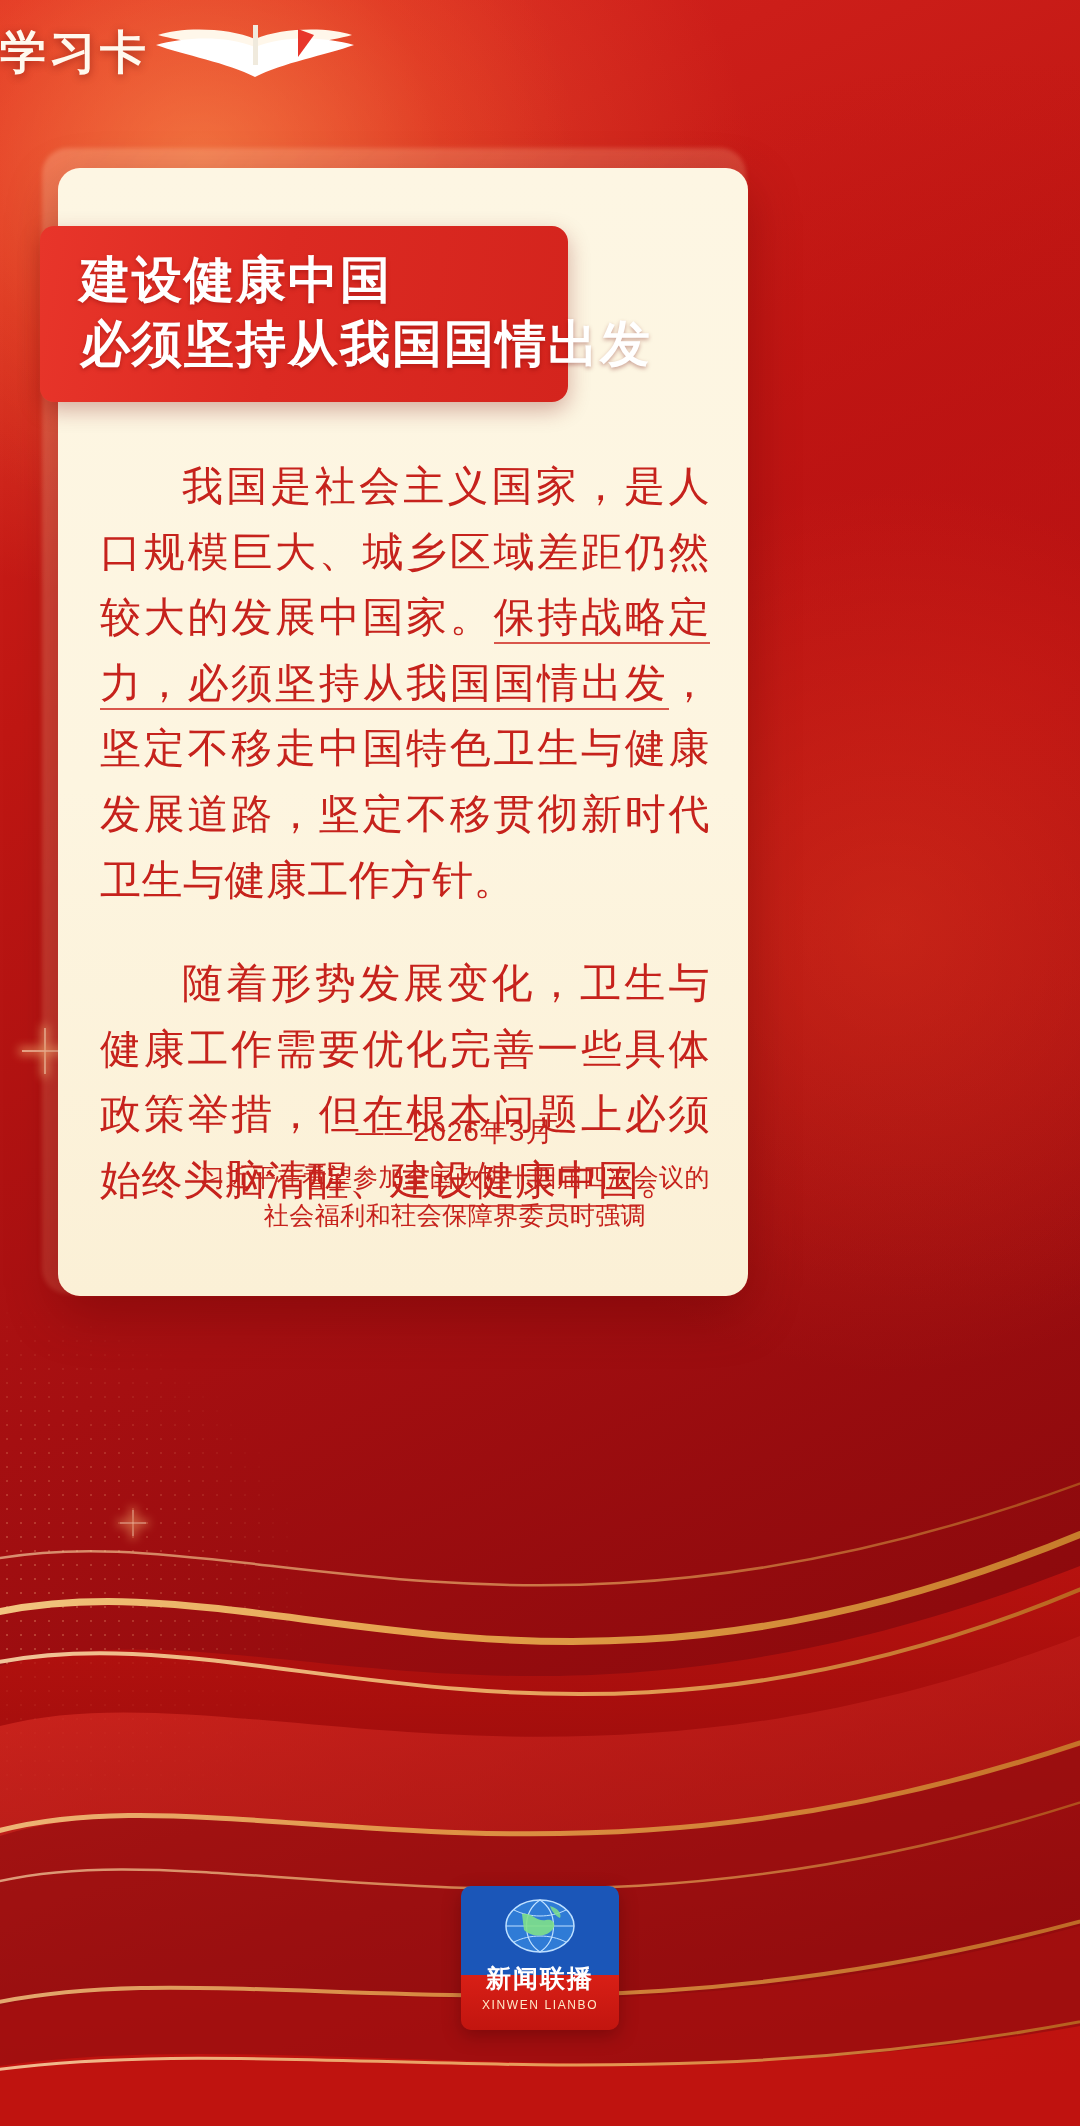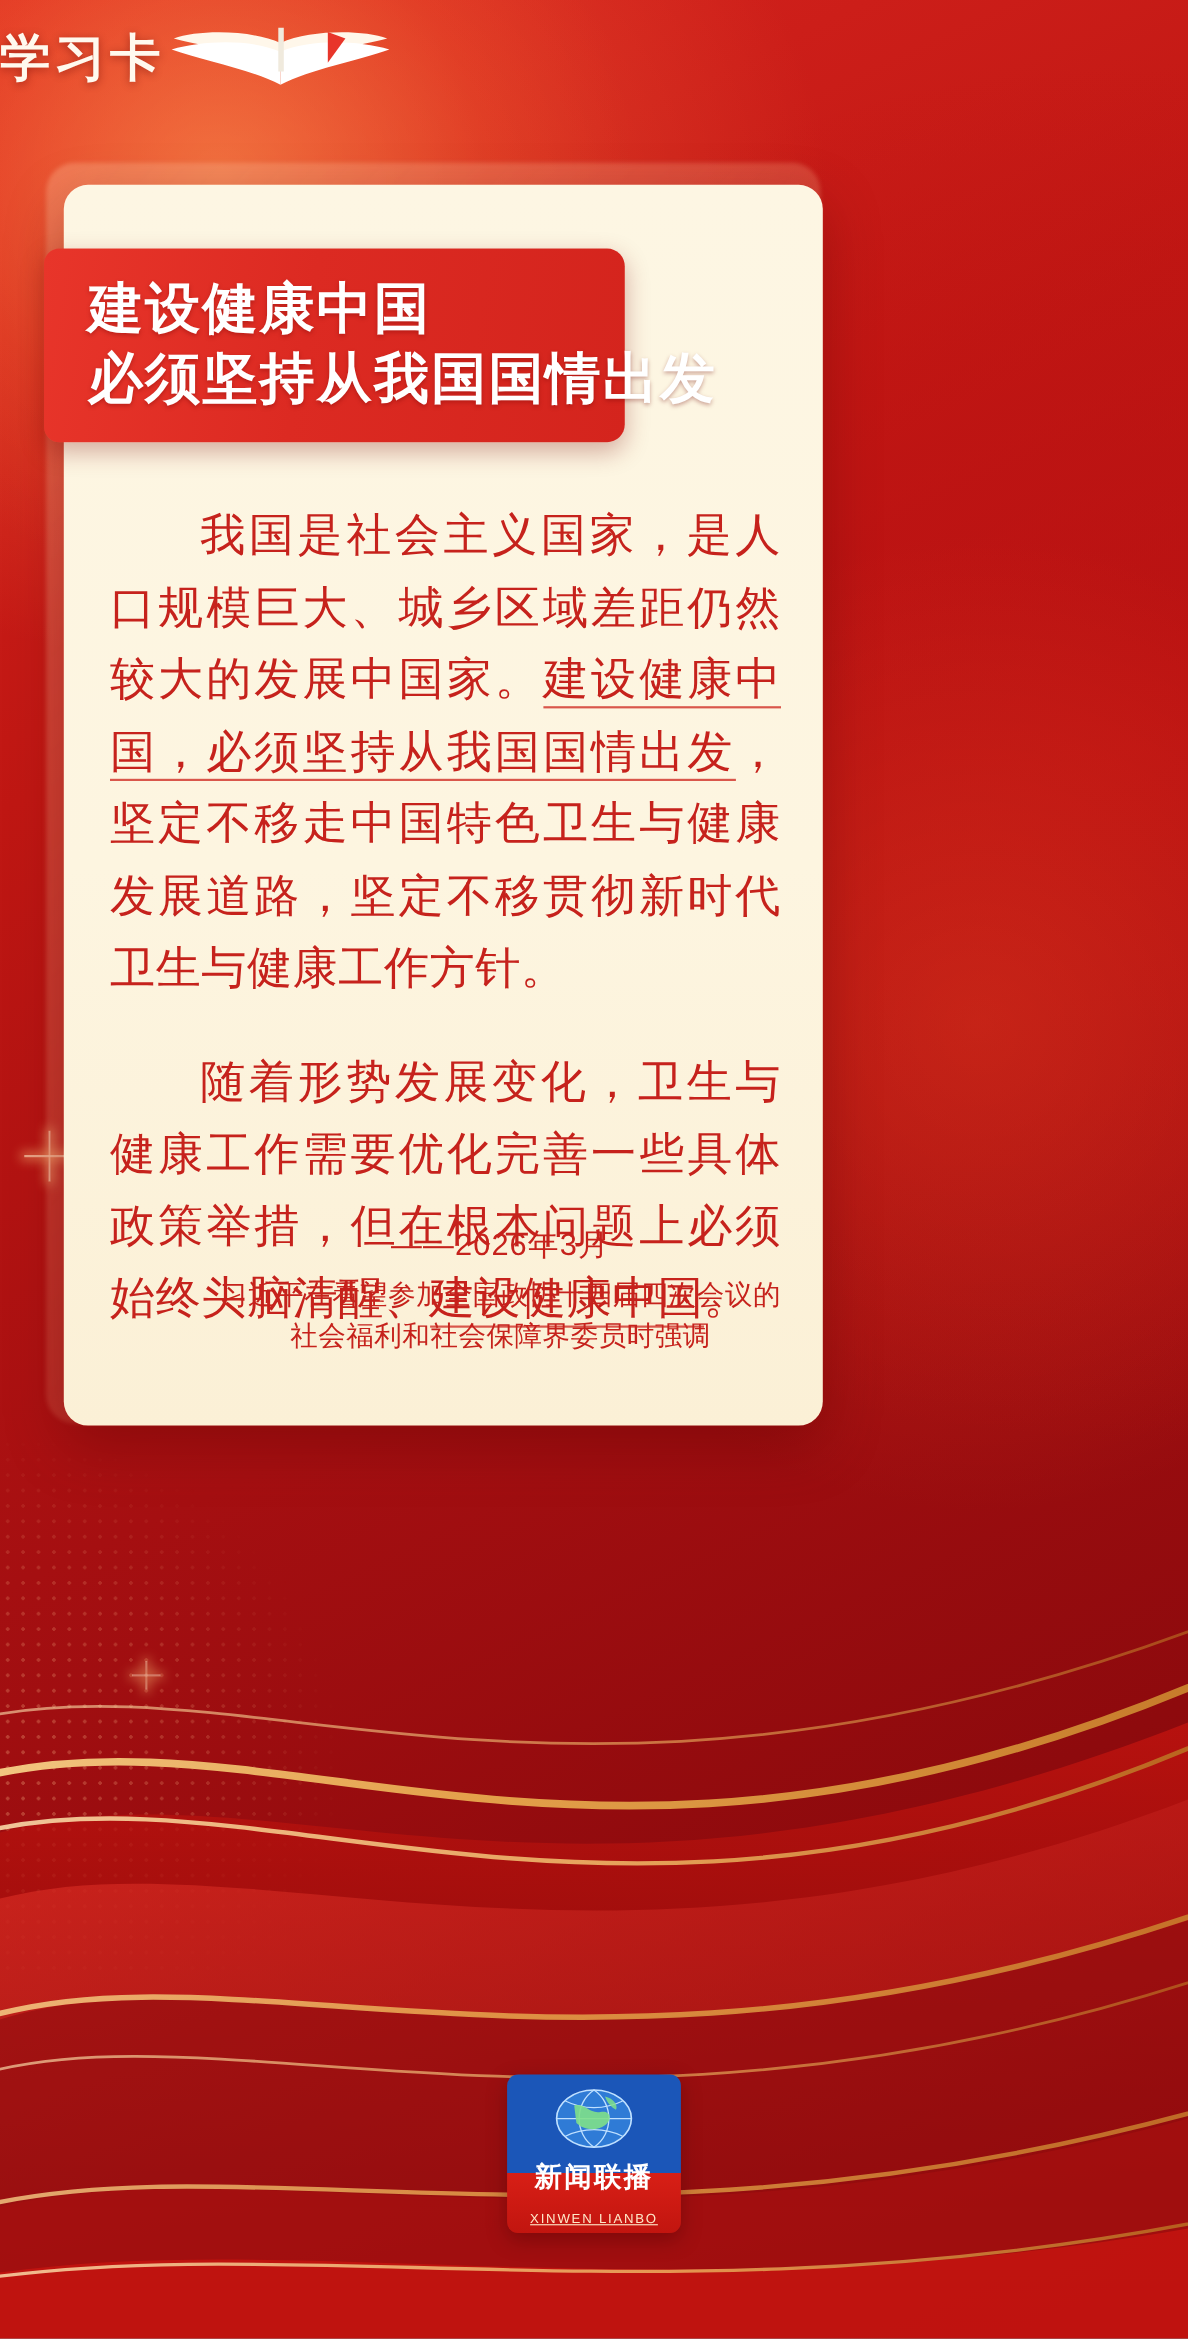--- a/index.html
+++ b/index.html
@@ -144,21 +144,21 @@
   .badge .globe {
     width: 108px; height: 70px; margin-top: 4px;
     display: flex; align-items: center; justify-content: center;
   }
   .badge .cn {
     color: #fff; font-size: 25px; font-weight: 700; letter-spacing: 2px;
     font-family: "Liberation Sans", sans-serif; margin-top: 2px;
   }
   .badge .en {
     color: #ffe9c9; font-size: 12px; letter-spacing: 1.6px;
-    font-family: "Liberation Sans", sans-serif; margin-top: 15px; text-decoration: underline;
+    font-family: "Liberation Sans", sans-serif; margin-top: 3px;
   }
 </style>
 </head>
 <body>
 
 <div class="bg-glow-tl"></div>
 <div class="bg-glow-r"></div>
 <div class="bg-dots"></div>
 <div class="spark s1"></div>
 <div class="spark s2"></div>
@@ -179,21 +179,21 @@
 
 <div class="card-shadow"></div>
 <div class="card">
 
   <div class="ribbon">
     <div class="ribbon-line">建设健康中国</div>
     <div class="ribbon-line">必须坚持从我国国情出发</div>
   </div>
 
   <div class="body-wrap">
-    <p class="para">我国是社会主义国家，是人口规模巨大、城乡区域差距仍然较大的发展中国家。<span class="u">建设健康中国，必须坚持从我国国情出发</span>，坚定不移走中国特色卫生与健康发展道路，坚定不移贯彻新时代卫生与健康工作方针。</p>
+    <p class="para">我国是社会主义国家，是人口规模巨大、城乡区域差距仍然较大的发展中国家。<span class="u">保持战略定力，必须坚持从我国国情出发</span>，坚定不移走中国特色卫生与健康发展道路，坚定不移贯彻新时代卫生与健康工作方针。</p>
     <p class="para">随着形势发展变化，卫生与健康工作需要优化完善一些具体政策举措，但在根本问题上必须始终头脑清醒、<span class="u">建设健康中国</span>。</p>
   </div>
 
   <div class="attrib">
     <div class="line1">——2026年3月</div>
     <div class="line">习近平在看望参加全国政协十四届四次会议的</div>
     <div class="line">社会福利和社会保障界委员时强调</div>
   </div>
 </div>
 

